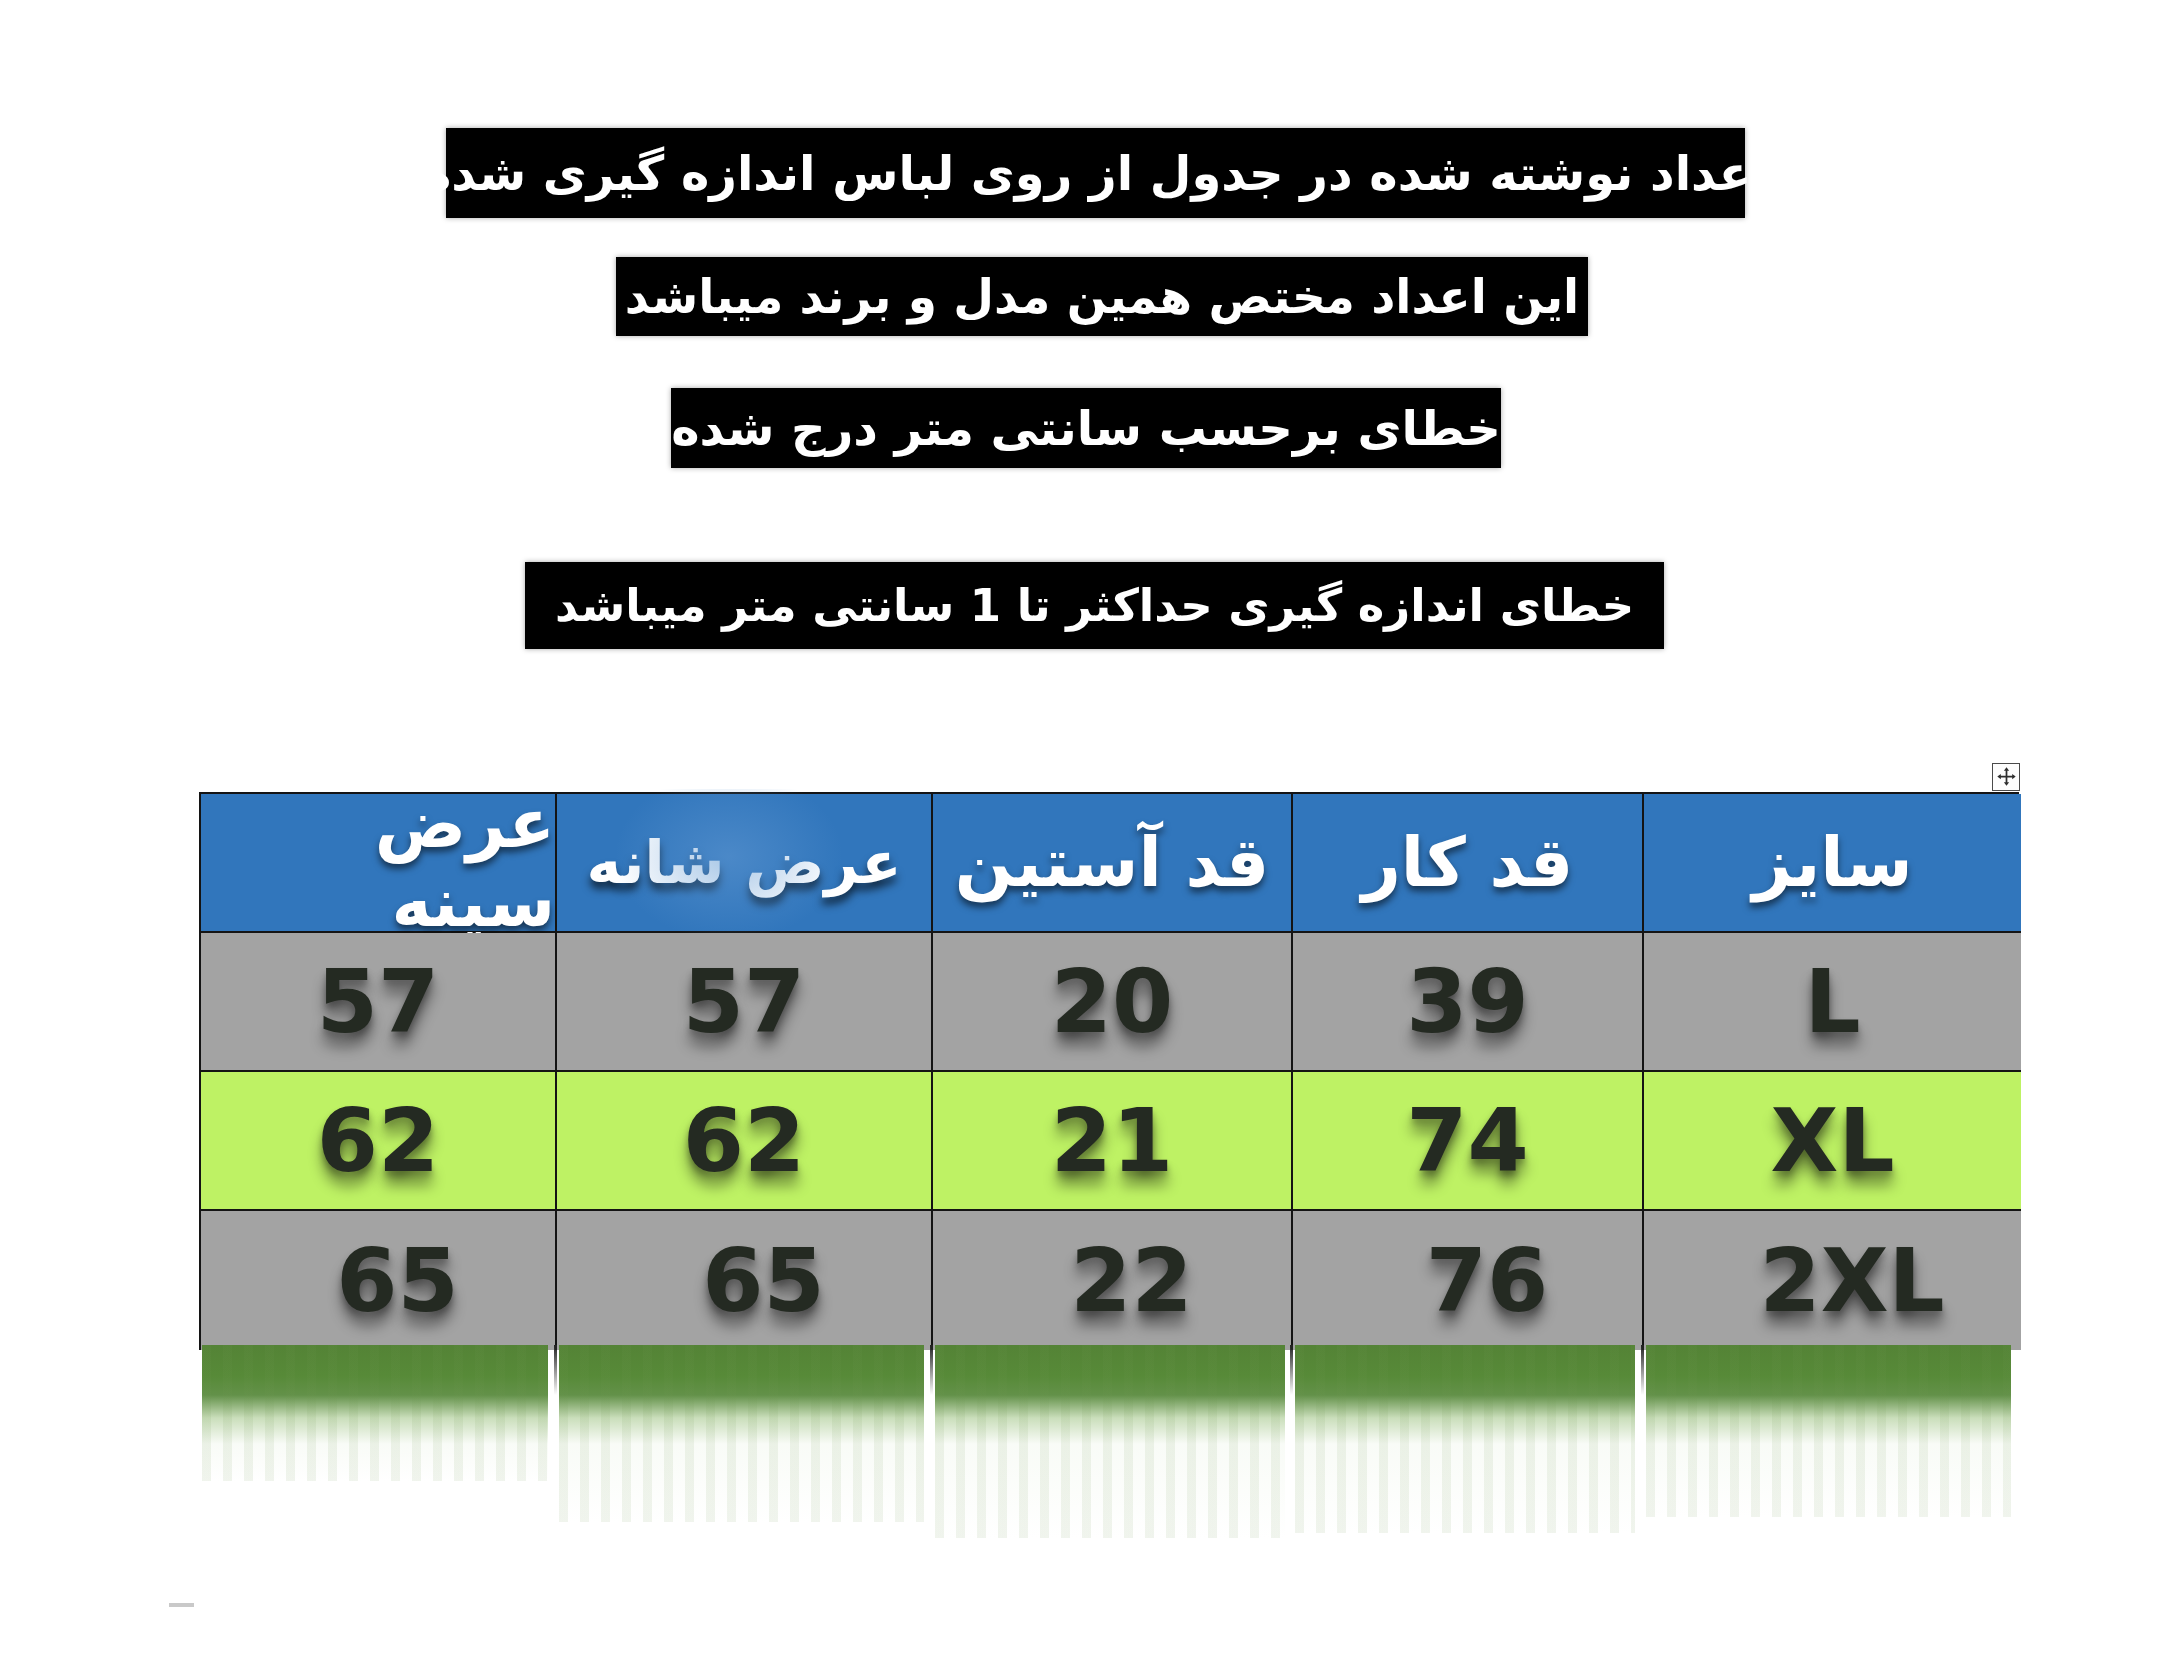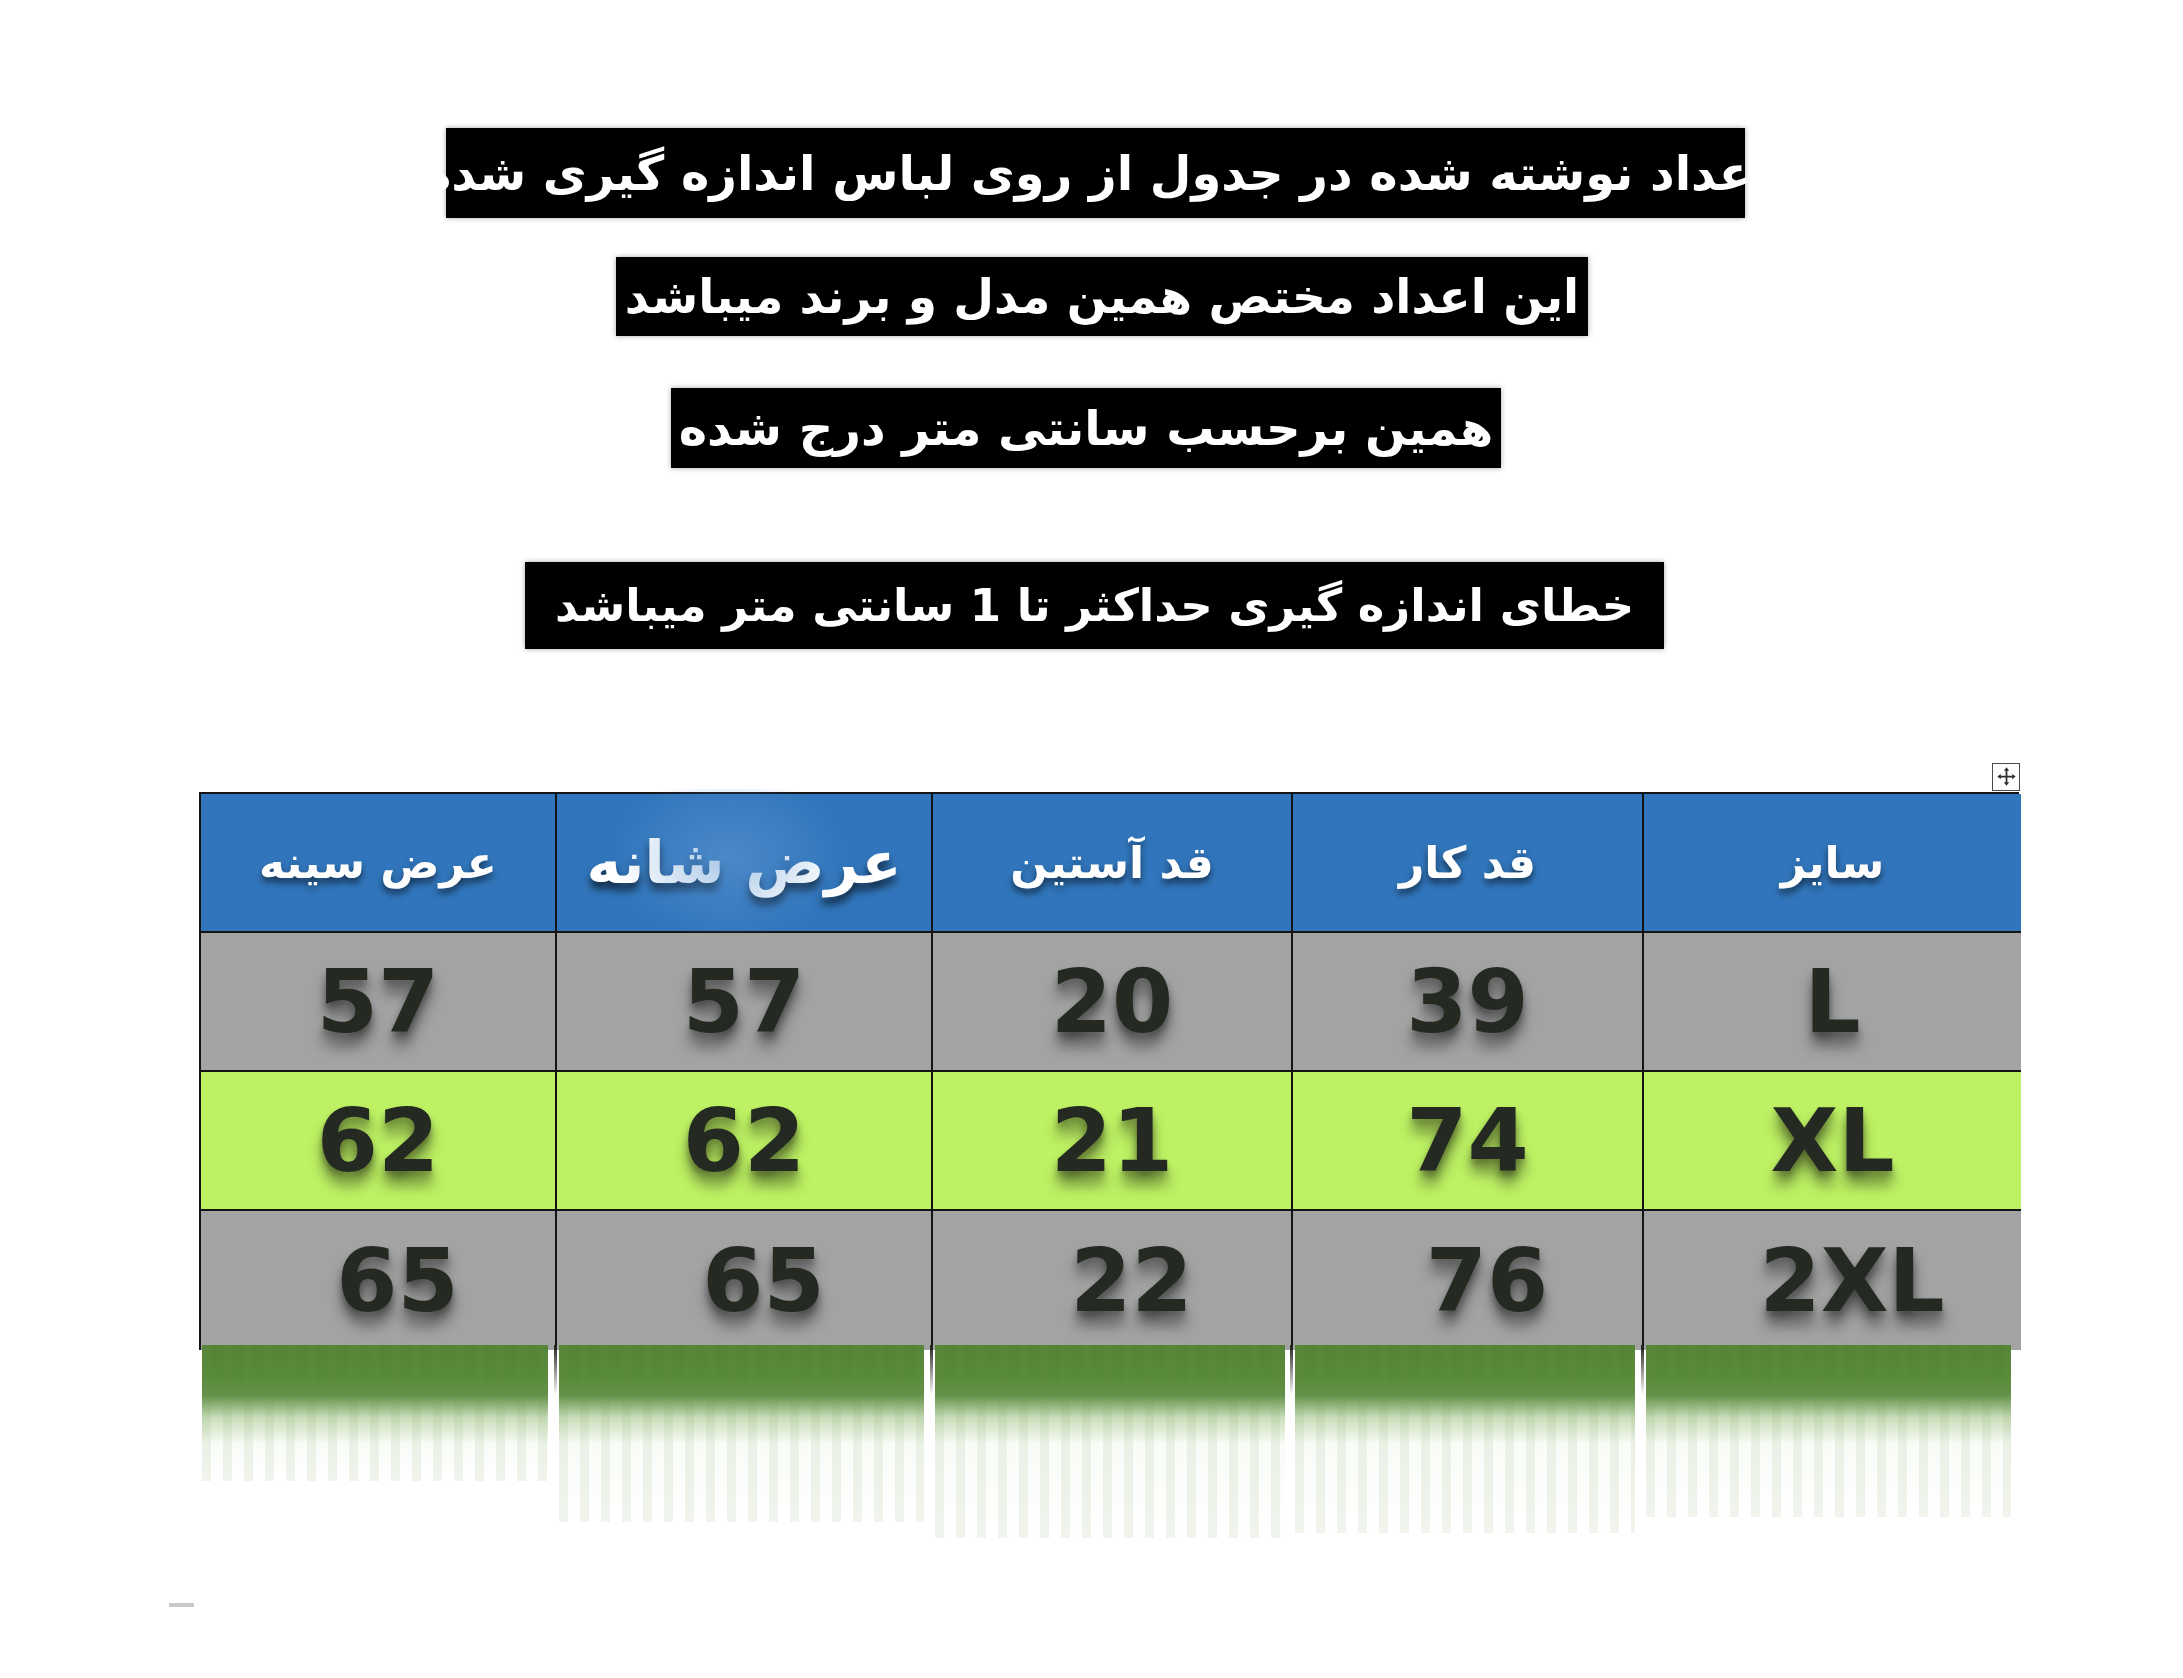--- a/index.html
+++ b/index.html
@@ -36,21 +36,21 @@
   }
   .cell{
     border-right:2.1px solid #141414;border-bottom:2.1px solid #141414;
     box-sizing:border-box;display:flex;align-items:center;justify-content:center;
     position:relative;overflow:visible;
   }
   .cell:nth-child(5n){border-right:none;}
   .row-last .cell, .cell.last-row{border-bottom:none;padding-left:39px;}
   .hcell{
     background:#3176BC;color:#ffffff;direction:rtl;font-weight:bold;
-    font-size:44px;text-shadow:0 5.2px 7.3px rgba(0,0,0,.55);
+    font-size:68px;text-shadow:0 5.2px 7.3px rgba(0,0,0,.55);
   }
   .hcell.patched{font-size:59px;text-shadow:0 7.3px 8.3px rgba(0,0,0,.65);}
   .hcell.patched::before{
     content:"";position:absolute;left:16%;top:-4%;width:60%;height:110%;
     background:radial-gradient(ellipse at 50% 45%, rgba(96,152,210,.55), rgba(49,118,188,0) 72%);
   }
   .dark{background:#a3a3a3;}
   .light{background:#bef264;}
   .num{
     color:#242a22;font-weight:bold;font-size:88px;
@@ -72,21 +72,21 @@
     position:absolute;left:169px;top:1603px;width:25px;height:3.7px;background:#c9c9c9;
   }
 </style>
 </head>
 <body>
 
 <div class="page">
 
   <div class="banner" id="banner1">اعداد نوشته شده در جدول از روی لباس اندازه گیری شده</div>
   <div class="banner" id="banner2">این اعداد مختص همین مدل و برند میباشد</div>
-  <div class="banner" id="banner3">همین برحسب سانتی متر درج شده</div>
+  <div class="banner" id="banner3">خطای برحسب سانتی متر درج شده</div>
   <div class="banner" id="banner4">خطای اندازه گیری حداکثر تا 1 سانتی متر میباشد</div>
 
   <div class="move-handle">
     <span>
       <svg viewBox="0 0 24 24" aria-hidden="true">
         <path d="M12 1.5 L15 5.5 H13 V11 H18.5 V9 L22.5 12 L18.5 15 V13 H13 V18.5 H15 L12 22.5 L9 18.5 H11 V13 H5.5 V15 L1.5 12 L5.5 9 V11 H11 V5.5 H9 Z" fill="#2e2e2e"></path>
       </svg>
     </span>
   </div>
 

